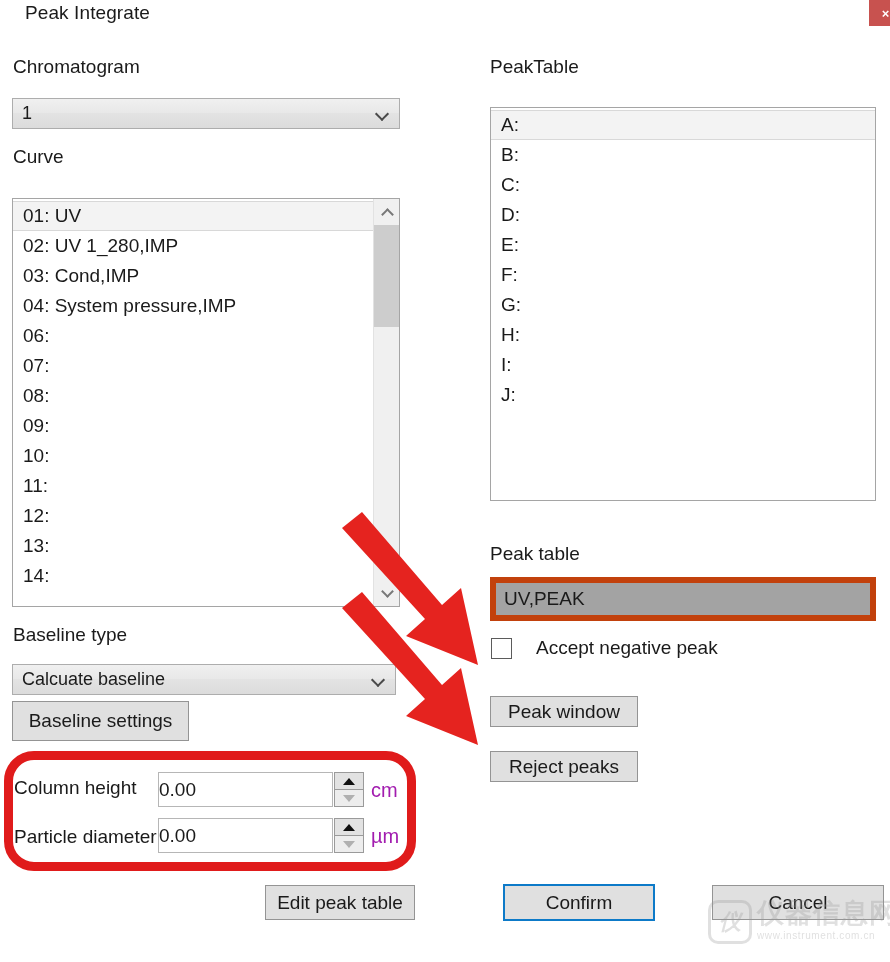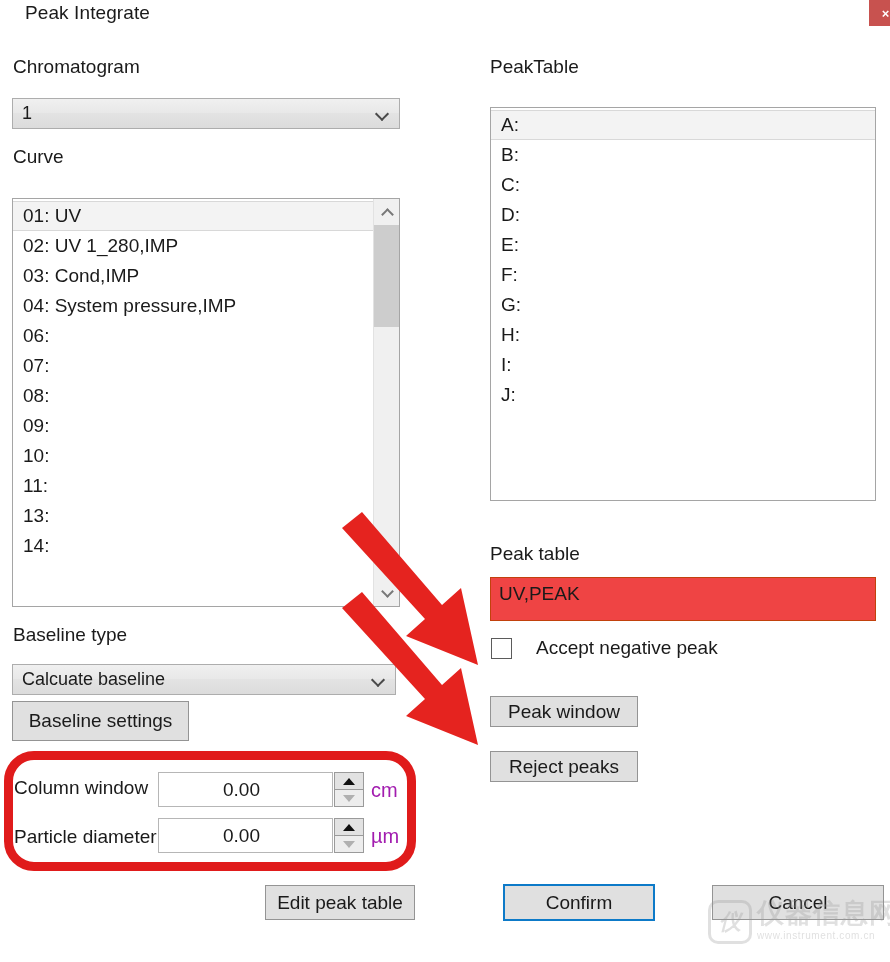--- a/index.html
+++ b/index.html
@@ -109,21 +109,21 @@
   .vscroll .arrow.down i { transform: rotate(-135deg); margin-top: -4px; }
   .vscroll .thumb {
     position: absolute; left: 0; width: 26px;
     background: #cdcdcd;
     cursor: pointer;
   }
 
   
   .textbox {
     position: absolute;
-    background: #ef4444; border: 1px solid #c2410c;
+    background: #a3a3a3; border: 6px solid #c2410c;
     font-size: 19px; color: #1a1a1a;
     display: flex; align-items: flex-start;
   }
   .textbox .val { padding: 5px 0 0 8px; white-space: nowrap; }
 
   
   .btn {
     position: absolute;
     background: #e0e0e0;
     border: 1px solid #949494;
@@ -142,21 +142,21 @@
     border: 1px solid #5b5b5b; flex: none;
   }
   .cbx-label {
     font-size: 19px; color: #1a1a1a; margin-left: 24px; white-space: nowrap;
   }
 
   
   .spin-field {
     position: absolute;
     background: #ffffff; border: 1px solid #b6b6b6;
-    display: flex; align-items: center; justify-content: center;
+    display: flex; align-items: center; justify-content: flex-start;
   }
   .spin-field .num {
     font-size: 19px; color: #1a1a1a; padding-right: 8px;
   }
   .spin-btns {
     position: absolute; width: 30px; top: 2px; bottom: 2px;
     display: flex; flex-direction: column;
   }
   .spin-btns .sb {
     flex: 1; background: #e2e2e2; border: 1px solid #9a9a9a;
@@ -232,20 +232,21 @@
         <div class="row sel">01: UV</div>
         <div class="row">02: UV 1_280,IMP</div>
         <div class="row">03: Cond,IMP</div>
         <div class="row">04: System pressure,IMP</div>
         <div class="row">06:</div>
         <div class="row">07:</div>
         <div class="row">08:</div>
         <div class="row">09:</div>
         <div class="row">10:</div>
         <div class="row">11:</div>
+        <div class="row">12:</div>
         <div class="row">13:</div>
         <div class="row">14:</div>
       </div>
     <div class="vscroll">
       <div class="arrow up">
         <i></i>
       </div>
       <div class="thumb" style="top:26px; height:102px;"></div>
       <div class="arrow down">
         <i></i>
@@ -255,21 +256,21 @@
 
   <div class="field-label" style="left:13px; top:624px;">Baseline type</div>
 
   <div class="combo" style="left:12px; top:664px; width:384px; height:31px;">
     <span class="combo-text">Calcuate baseline</span>
     <span class="chev"></span>
   </div>
 
   <div class="btn" style="left:12px; top:701px; width:177px; height:40px;">Baseline settings</div>
 
-  <div class="field-label" style="left:14px; top:777px;">Column window</div>
+  <div class="field-label" style="left:14px; top:777px;">Column height</div>
   <div class="spin-field" style="left:158px; top:772px; width:175px; height:35px;">
     <span class="num">0.00</span>
   </div>
   <div class="spin-btns" style="left:334px; top:772px; height:35px;">
     <div class="sb up">
         <i></i>
       </div>
     <div class="sb dn">
         <i></i>
       </div>

